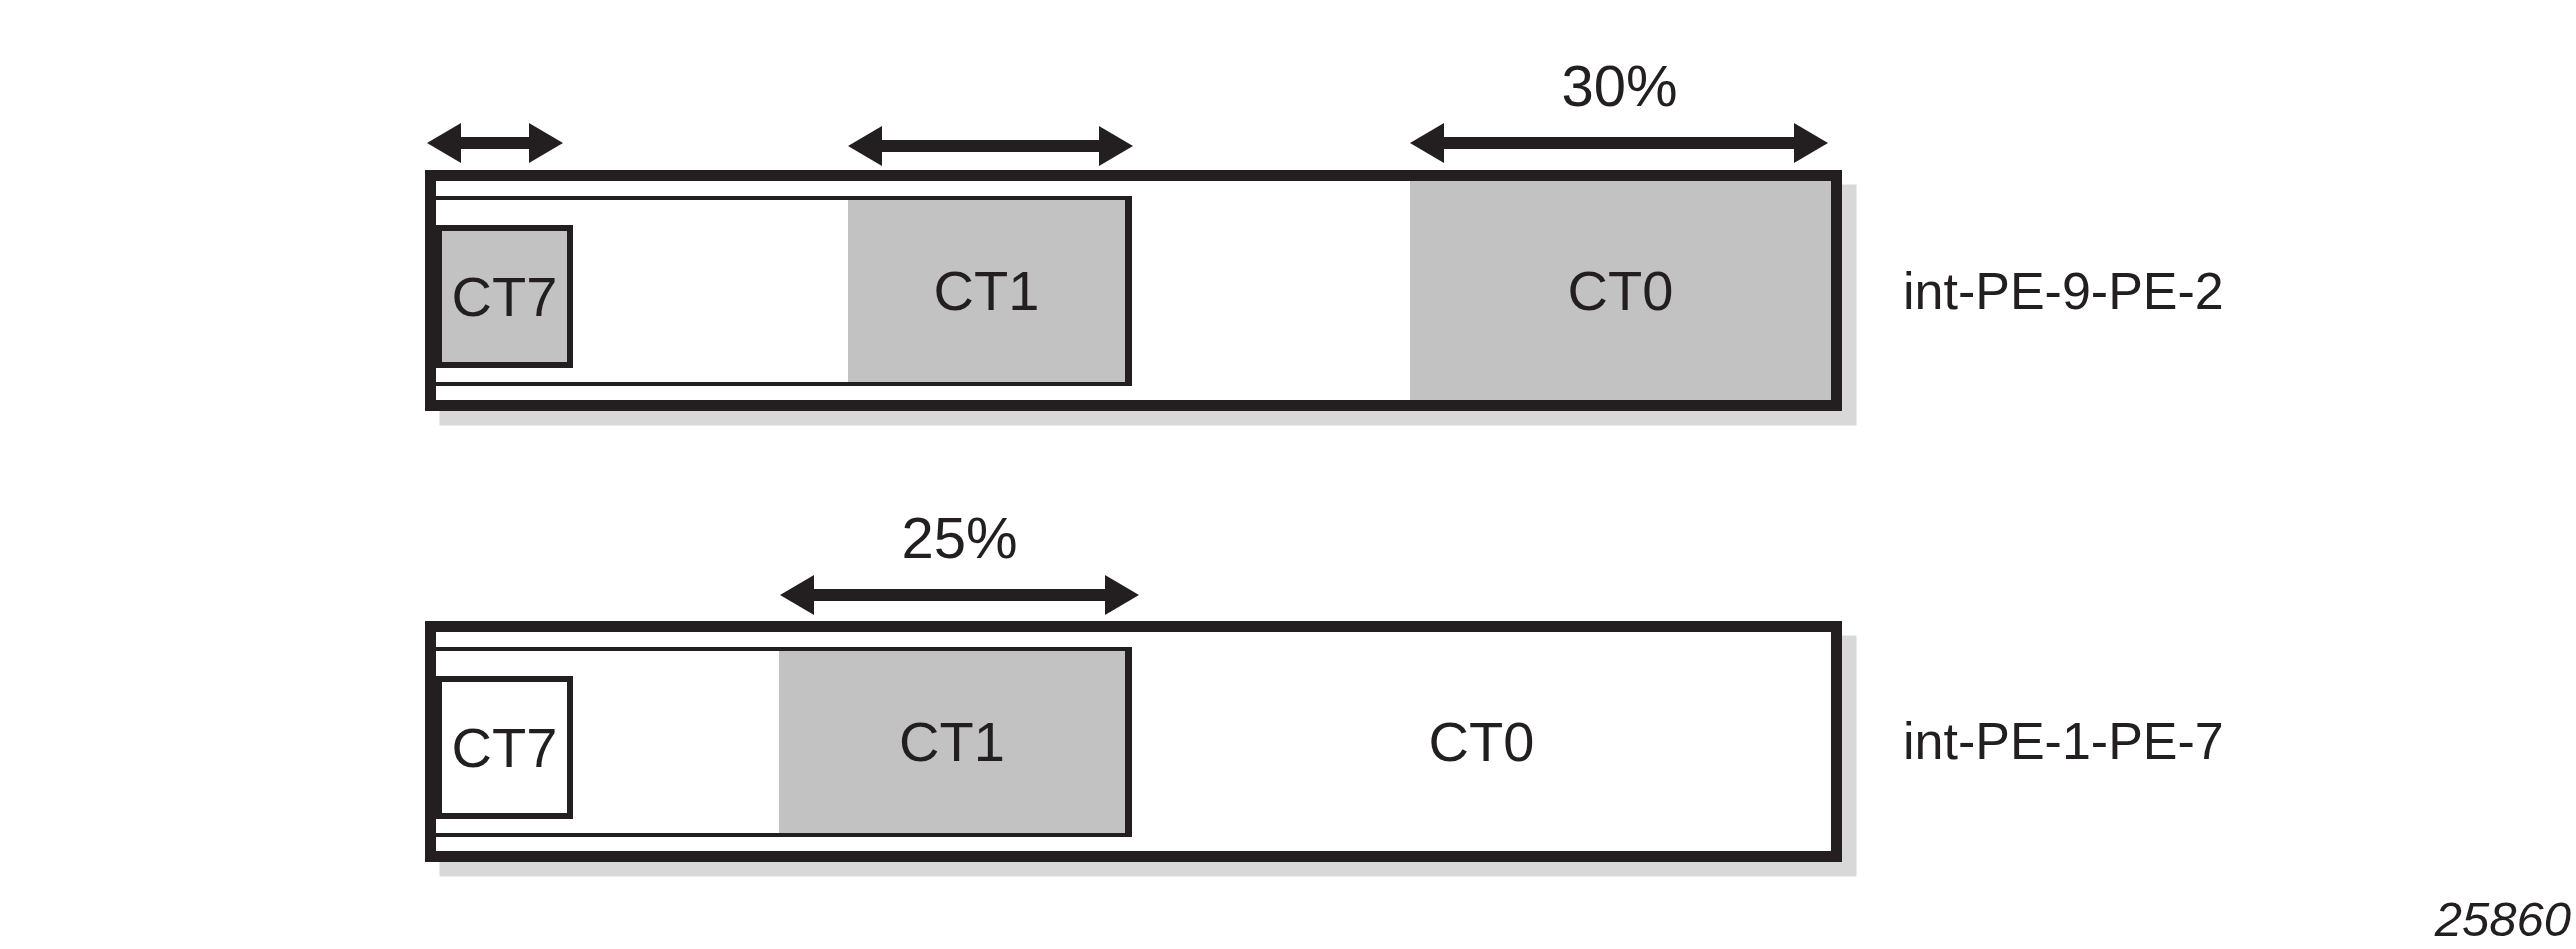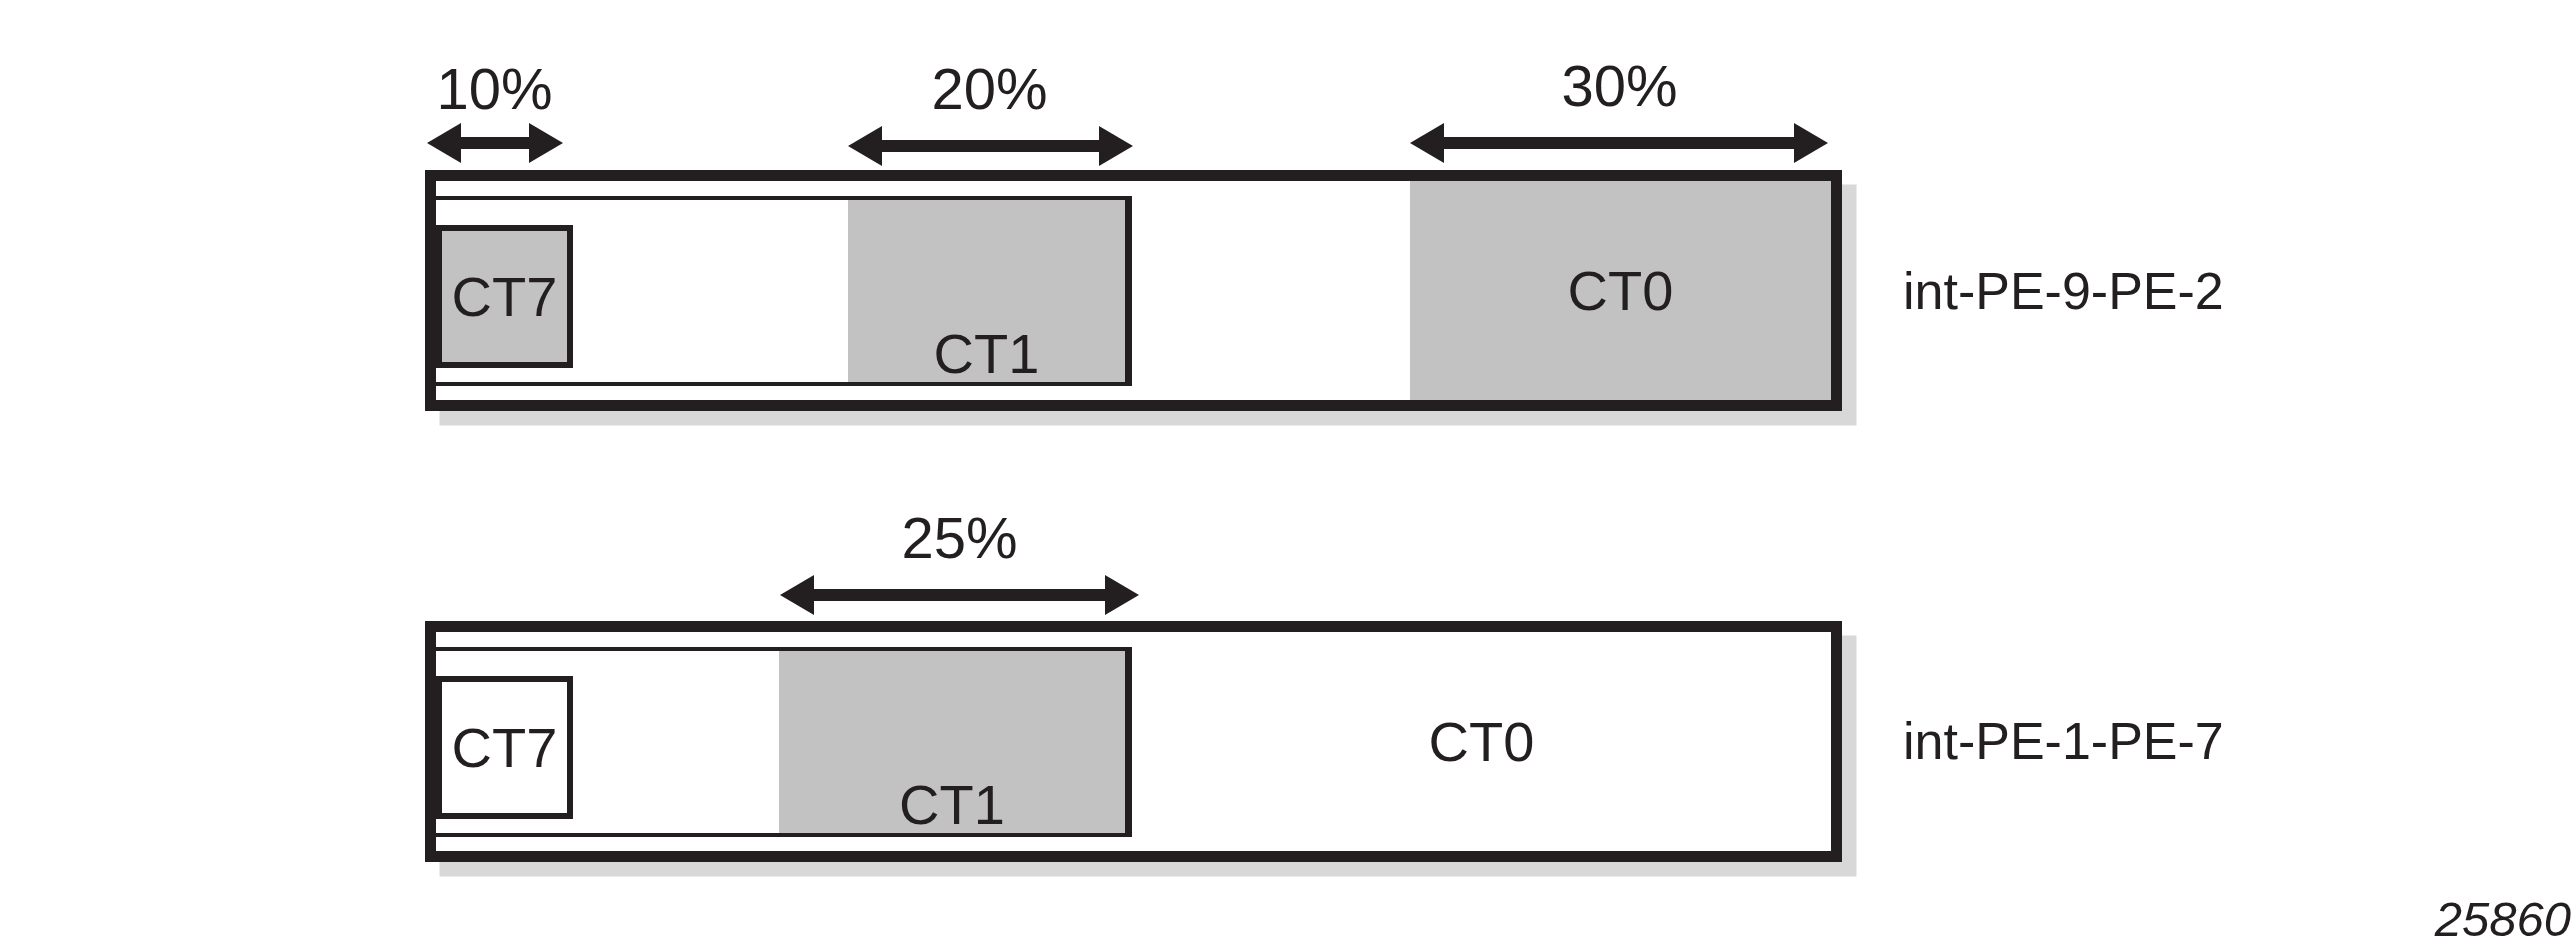--- a/index.html
+++ b/index.html
@@ -25,21 +25,21 @@
   .bar.b2{top:621px;}
   
   .bc1{
     position:absolute;left:0;top:15.4px;width:696px;height:190px;
     box-sizing:border-box;border:4.5px solid var(--color-line);
     border-left:none;border-right-width:7.2px;background:transparent;
   }
   .ct1fill{
     position:absolute;right:0;top:0;height:100%;
     background:var(--color-gray-fill);
-    display:flex;align-items:flex-end;justify-content:center;
+    display:flex;align-items:center;justify-content:center;
   }
   .b1 .ct1fill{width:277px;}
   .b2 .ct1fill{width:346px;}
   
   .ct7box{
     position:absolute;left:0;top:44px;width:137px;height:143px;
     box-sizing:border-box;border:6.3px solid var(--color-line);
     display:flex;align-items:center;justify-content:center;
     background:#fff;
   }
@@ -79,22 +79,20 @@
   .if1{top:263px;}
   .if2{top:713px;}
   
   .fignum{position:absolute;left:2386px;top:898px;width:185px;text-align:right;font-size:49px;line-height:42px;font-style:italic;}
 </style>
 </head>
 <body>
 
 <div id="stage">
 
-  <div class="pct p-ct7-1">10%</div>
-  <div class="pct p-ct1-1">20%</div>
   <div class="pct p-ct0-1">30%</div>
 
   <div class="arrow a-ct7-1">
     <span class="head-l"></span>
     <span class="shaft"></span>
     <span class="head-r"></span>
   </div>
   <div class="arrow a-ct1-1">
     <span class="head-l"></span>
     <span class="shaft"></span>

